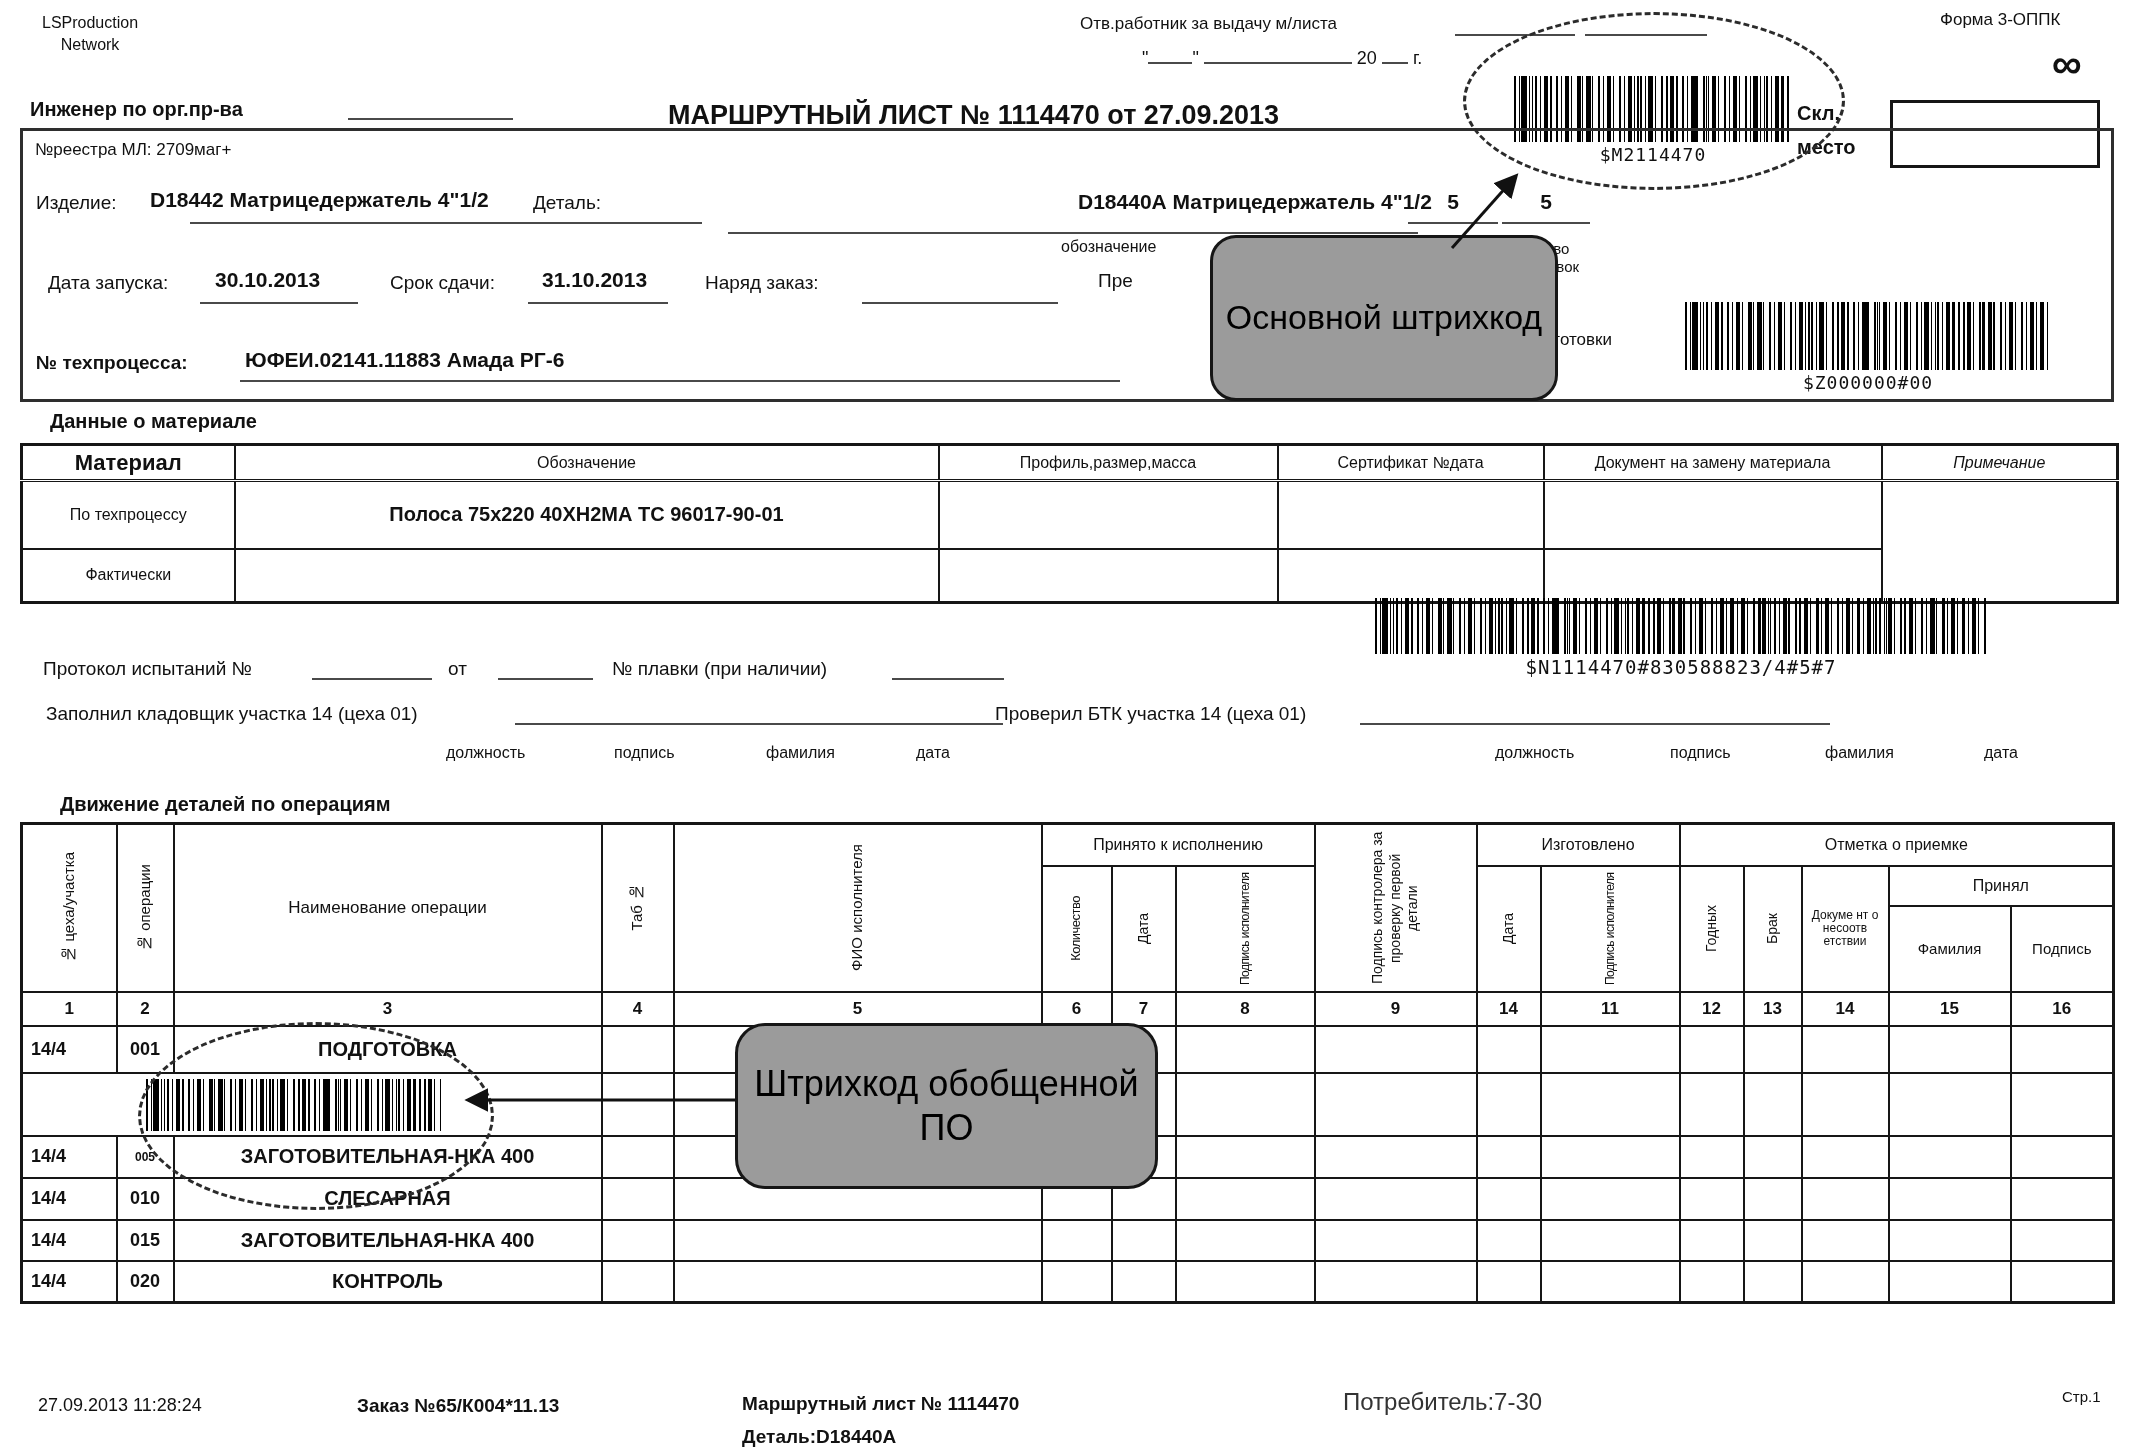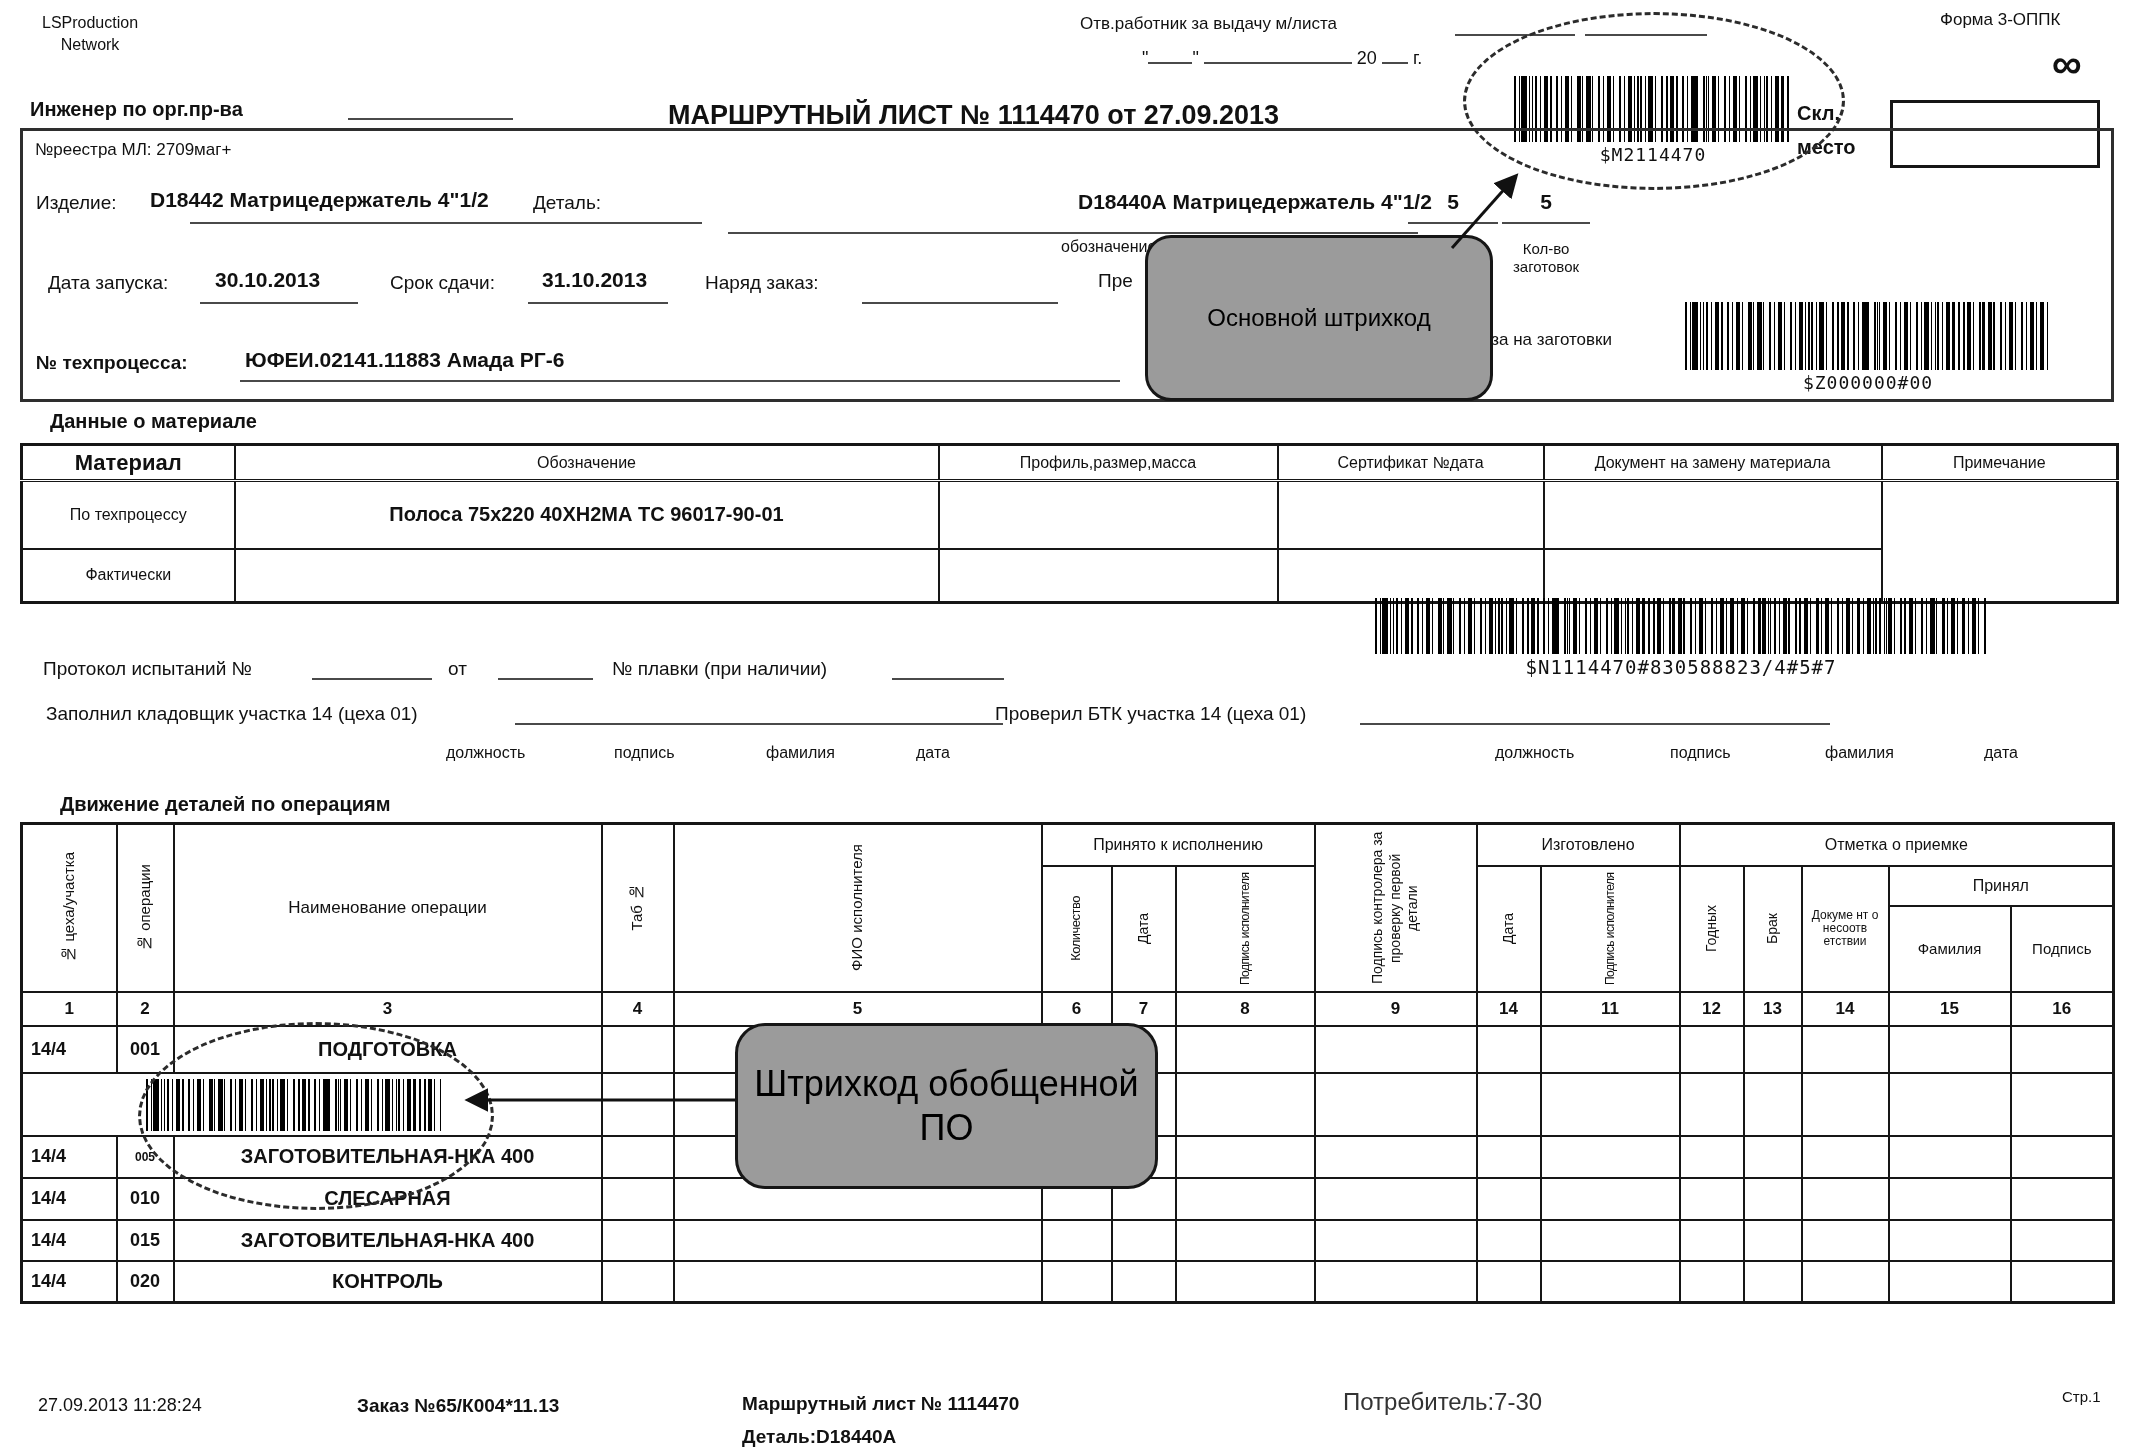--- a/index.html
+++ b/index.html
@@ -98,21 +98,21 @@
   <div class="abs lab" style="left:1098px;top:270px;">Пре</div>
   <div class="abs" style="left:1482px;top:330px;font-size:17px;">аза на заготовки</div>
 
   <div class="abs bc" style="left:1685px;top:302px;width:366px;height:68px;"></div>
   <div class="abs bc-cap" style="left:1685px;top:372px;width:366px;font-size:18px;">$Z000000#00</div>
 
   <div class="abs lab" style="left:36px;top:352px;font-weight:bold;">№ техпроцесса:</div>
   <div class="abs b" style="left:245px;top:348px;font-size:21px;">ЮФЕИ.02141.11883 Амада РГ-6</div>
   <div class="hr" style="left:240px;top:380px;width:880px;"></div>
 
-  <div class="callout" style="left:1145px;top:235px;width:342px;height:160px;border-radius:26px;font-size:24px;">
+  <div class="callout" style="left:1210px;top:235px;width:342px;height:160px;border-radius:26px;font-size:34px;">
     <span>Основной штрихкод</span>
   </div>
 
   <div class="abs b" style="left:50px;top:410px;font-size:20px;">Данные о материале</div>
 
   <table class="frm abs" style="left:20px;top:443px;width:2096px;">
     <colgroup>
         <col style="width:213px">
         <col style="width:704px">
         <col style="width:339px">
@@ -120,21 +120,21 @@
         <col style="width:338px">
         <col style="width:236px">
       </colgroup>
     <tbody>
         <tr style="height:36px;border-bottom:3px double #161616;">
       <td class="b" style="font-size:22px;">Материал</td>
       <td style="font-size:16px;">Обозначение</td>
       <td style="font-size:16px;">Профиль,размер,масса</td>
       <td style="font-size:16px;">Сертификат №дата</td>
       <td style="font-size:16px;">Документ на замену материала</td>
-      <td style="font-size:16px;">Примечание</td>
+      <td style="font-size:16px;font-style:italic;">Примечание</td>
     </tr>
     <tr style="height:68px;">
       <td style="font-size:16px;">По техпроцессу</td>
       <td class="b matval" style="font-size:20px;">Полоса 75х220 40ХН2МА ТС 96017-90-01</td>
       <td></td>
       <td></td>
       <td></td>
       <td rowspan="2"></td>
     </tr>
     <tr style="height:54px;">

